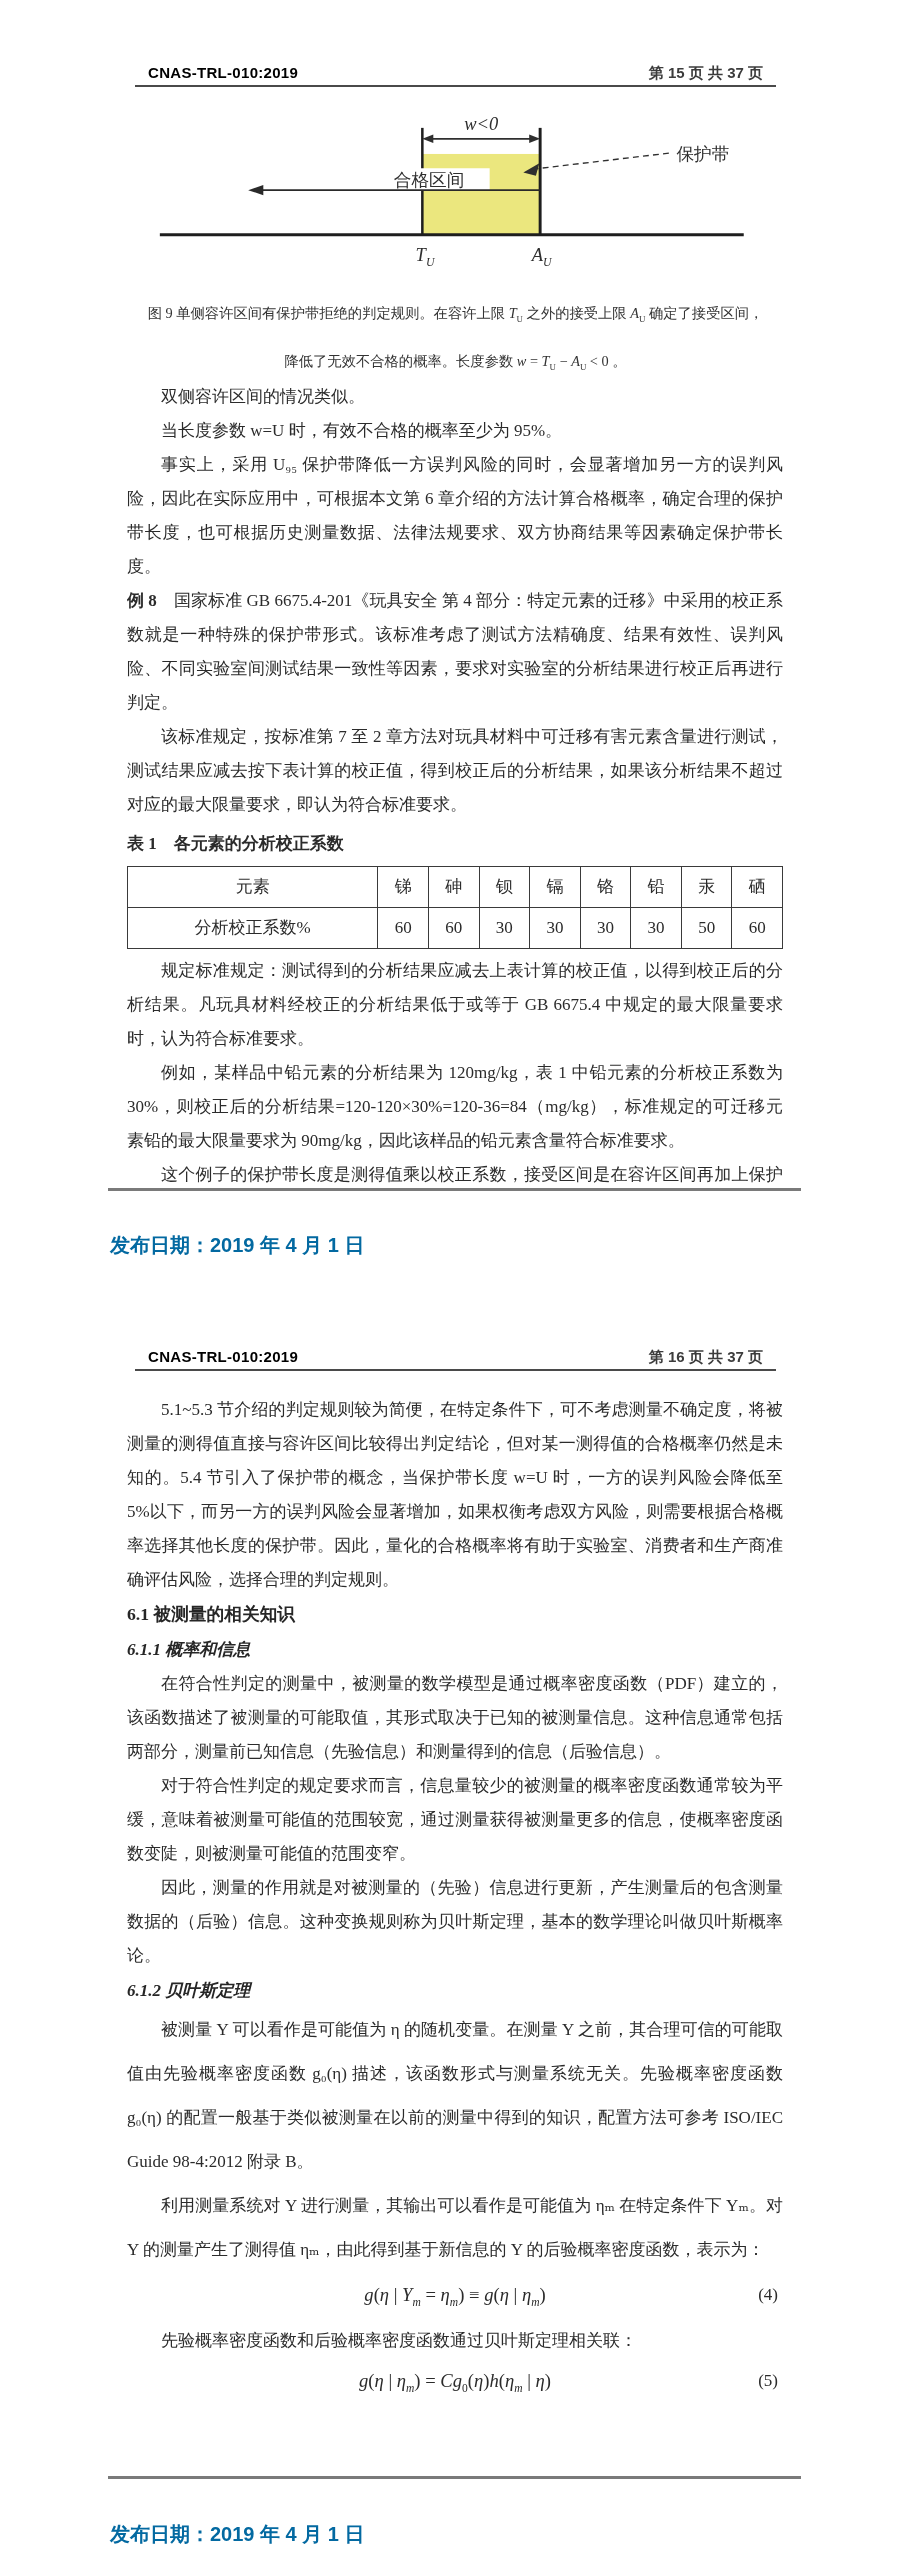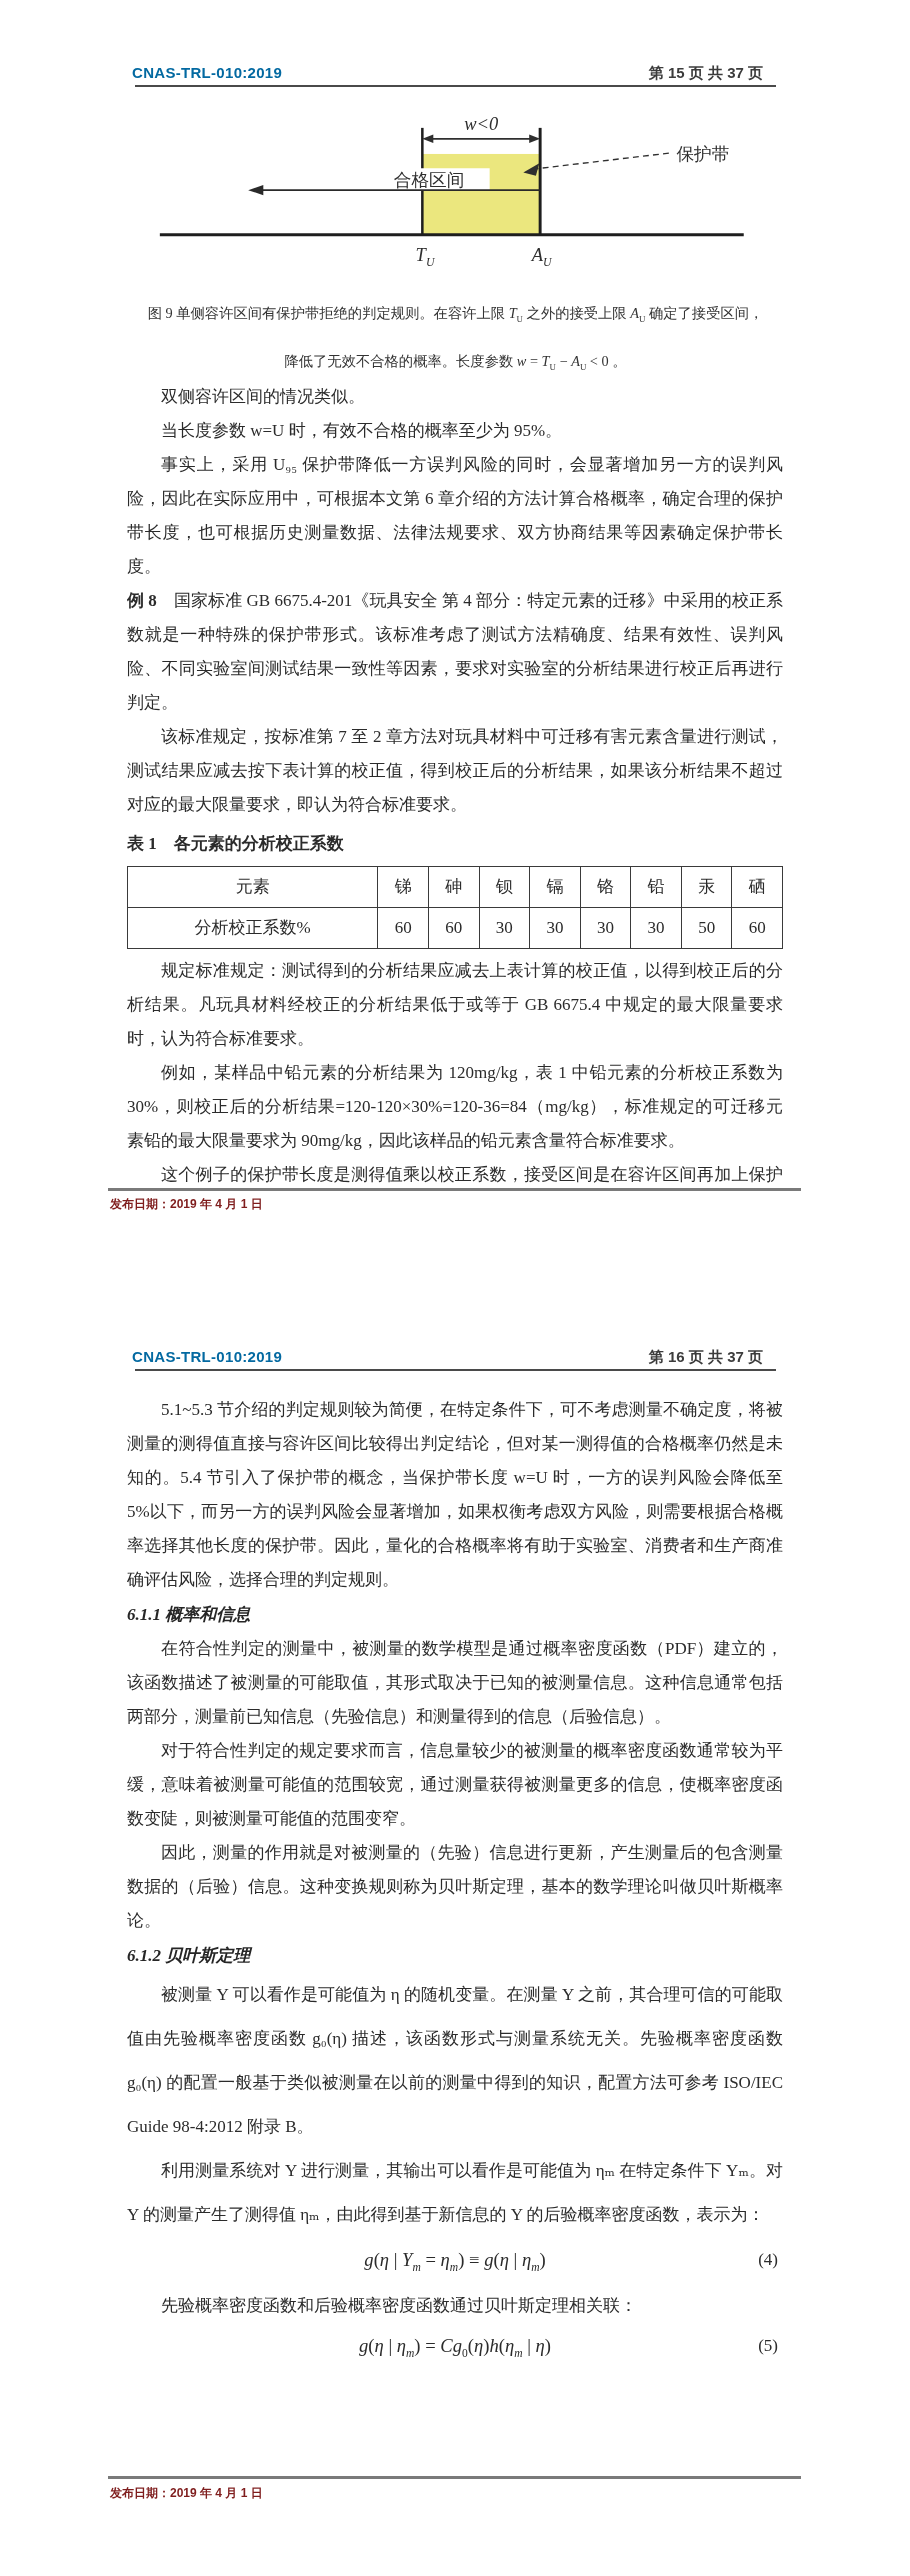--- a/index.html
+++ b/index.html
@@ -1,25 +1,25 @@
 <!DOCTYPE html>
 <html style="font-size:13.5px"><head>
 <meta charset="utf-8">
 <style>
   html,body{margin:0;padding:0;background:#ffffff;}
   #canvas{position:relative;width:911px;height:2576px;background:#ffffff;overflow:hidden;
           color:#2b2b2b;font-family:"Liberation Serif","DejaVu Serif",serif;}
-  .hdr-left{position:absolute;left:132px;font-family:"Liberation Sans","DejaVu Sans",sans-serif;
-            font-weight:600;font-size:15px;color:#0369a1;letter-spacing:0.3px;}
+  .hdr-left{position:absolute;left:148px;font-family:"Liberation Sans","DejaVu Sans",sans-serif;
+            font-weight:600;font-size:15px;color:#000000;letter-spacing:0.3px;}
   .hdr-right{position:absolute;right:148px;font-family:"Liberation Sans","DejaVu Sans",sans-serif;
              font-weight:600;font-size:15px;color:#3c3c3c;}
   .rule{position:absolute;left:135px;width:641px;height:1.7px;background:#4a4a4a;}
   .foot-rule{position:absolute;left:108px;width:693px;height:2.5px;background:#7a7a7a;}
   .foot-text{position:absolute;left:110px;font-family:"Liberation Sans","DejaVu Sans",sans-serif;
-             font-weight:600;font-size:12px;color:#7f1d1d;}
+             font-weight:600;font-size:20px;color:#0369a1;margin-top:36px;}
   #fig9{position:absolute;left:110px;top:106px;}
   #caption15{position:absolute;left:118px;top:292px;width:675px;text-align:center;
              font-size:14.3px;line-height:42px;color:#333;}
   .bodyflow{position:absolute;left:127px;width:656px;font-size:17px;line-height:34px;
             text-align:justify;color:#2b2b2b;}
   #body15{top:380px;height:806px;overflow:hidden;}
   #body16{top:1393px;height:1081px;overflow:hidden;}
   .para{margin:0;text-indent:2em;}
   .para.flush{text-indent:0;}
   .lead{font-weight:700;}
@@ -123,20 +123,21 @@
     <div class="foot-text" style="top:1196px;">发布日期：2019 年 4 月 1 日</div>
   </div>
 
   <div>
     <div class="hdr-left" style="top:1348px;">CNAS-TRL-010:2019</div>
     <div class="hdr-right" style="top:1348px;">第 16 页 共 37 页</div>
     <div class="rule" style="top:1369px;"></div>
 
     <div class="bodyflow" id="body16">
       <p class="para">5.1~5.3 节介绍的判定规则较为简便，在特定条件下，可不考虑测量不确定度，将被测量的测得值直接与容许区间比较得出判定结论，但对某一测得值的合格概率仍然是未知的。5.4 节引入了保护带的概念，当保护带长度 w=U 时，一方的误判风险会降低至 5%以下，而另一方的误判风险会显著增加，如果权衡考虑双方风险，则需要根据合格概率选择其他长度的保护带。因此，量化的合格概率将有助于实验室、消费者和生产商准确评估风险，选择合理的判定规则。</p>
+      <p class="sub-sec">6.1 被测量的相关知识</p>
       <p class="sub-sub">6.1.1 概率和信息</p>
       <p class="para">在符合性判定的测量中，被测量的数学模型是通过概率密度函数（PDF）建立的，该函数描述了被测量的可能取值，其形式取决于已知的被测量信息。这种信息通常包括两部分，测量前已知信息（先验信息）和测量得到的信息（后验信息）。</p>
       <p class="para">对于符合性判定的规定要求而言，信息量较少的被测量的概率密度函数通常较为平缓，意味着被测量可能值的范围较宽，通过测量获得被测量更多的信息，使概率密度函数变陡，则被测量可能值的范围变窄。</p>
       <p class="para">因此，测量的作用就是对被测量的（先验）信息进行更新，产生测量后的包含测量数据的（后验）信息。这种变换规则称为贝叶斯定理，基本的数学理论叫做贝叶斯概率论。</p>
       <p class="sub-sub">6.1.2 贝叶斯定理</p>
       <p class="para loose">被测量 Y 可以看作是可能值为 η 的随机变量。在测量 Y 之前，其合理可信的可能取值由先验概率密度函数 g₀(η) 描述，该函数形式与测量系统无关。先验概率密度函数 g₀(η) 的配置一般基于类似被测量在以前的测量中得到的知识，配置方法可参考 ISO/IEC Guide 98-4:2012 附录 B。</p>
       <p class="para loose">利用测量系统对 Y 进行测量，其输出可以看作是可能值为 ηₘ 在特定条件下 Yₘ。对 Y 的测量产生了测得值 ηₘ，由此得到基于新信息的 Y 的后验概率密度函数，表示为：</p>
 
       <div class="formula-row">
         <span><span class="it">g</span><span>(</span><span class="it">η</span><span> | </span><span class="it">Y</span><sub class="it">m</sub><span> = </span><span class="it">η</span><sub class="it">m</sub><span>) ≡ </span><span class="it">g</span><span>(</span><span class="it">η</span><span> | </span><span class="it">η</span><sub class="it">m</sub><span>)</span></span>

